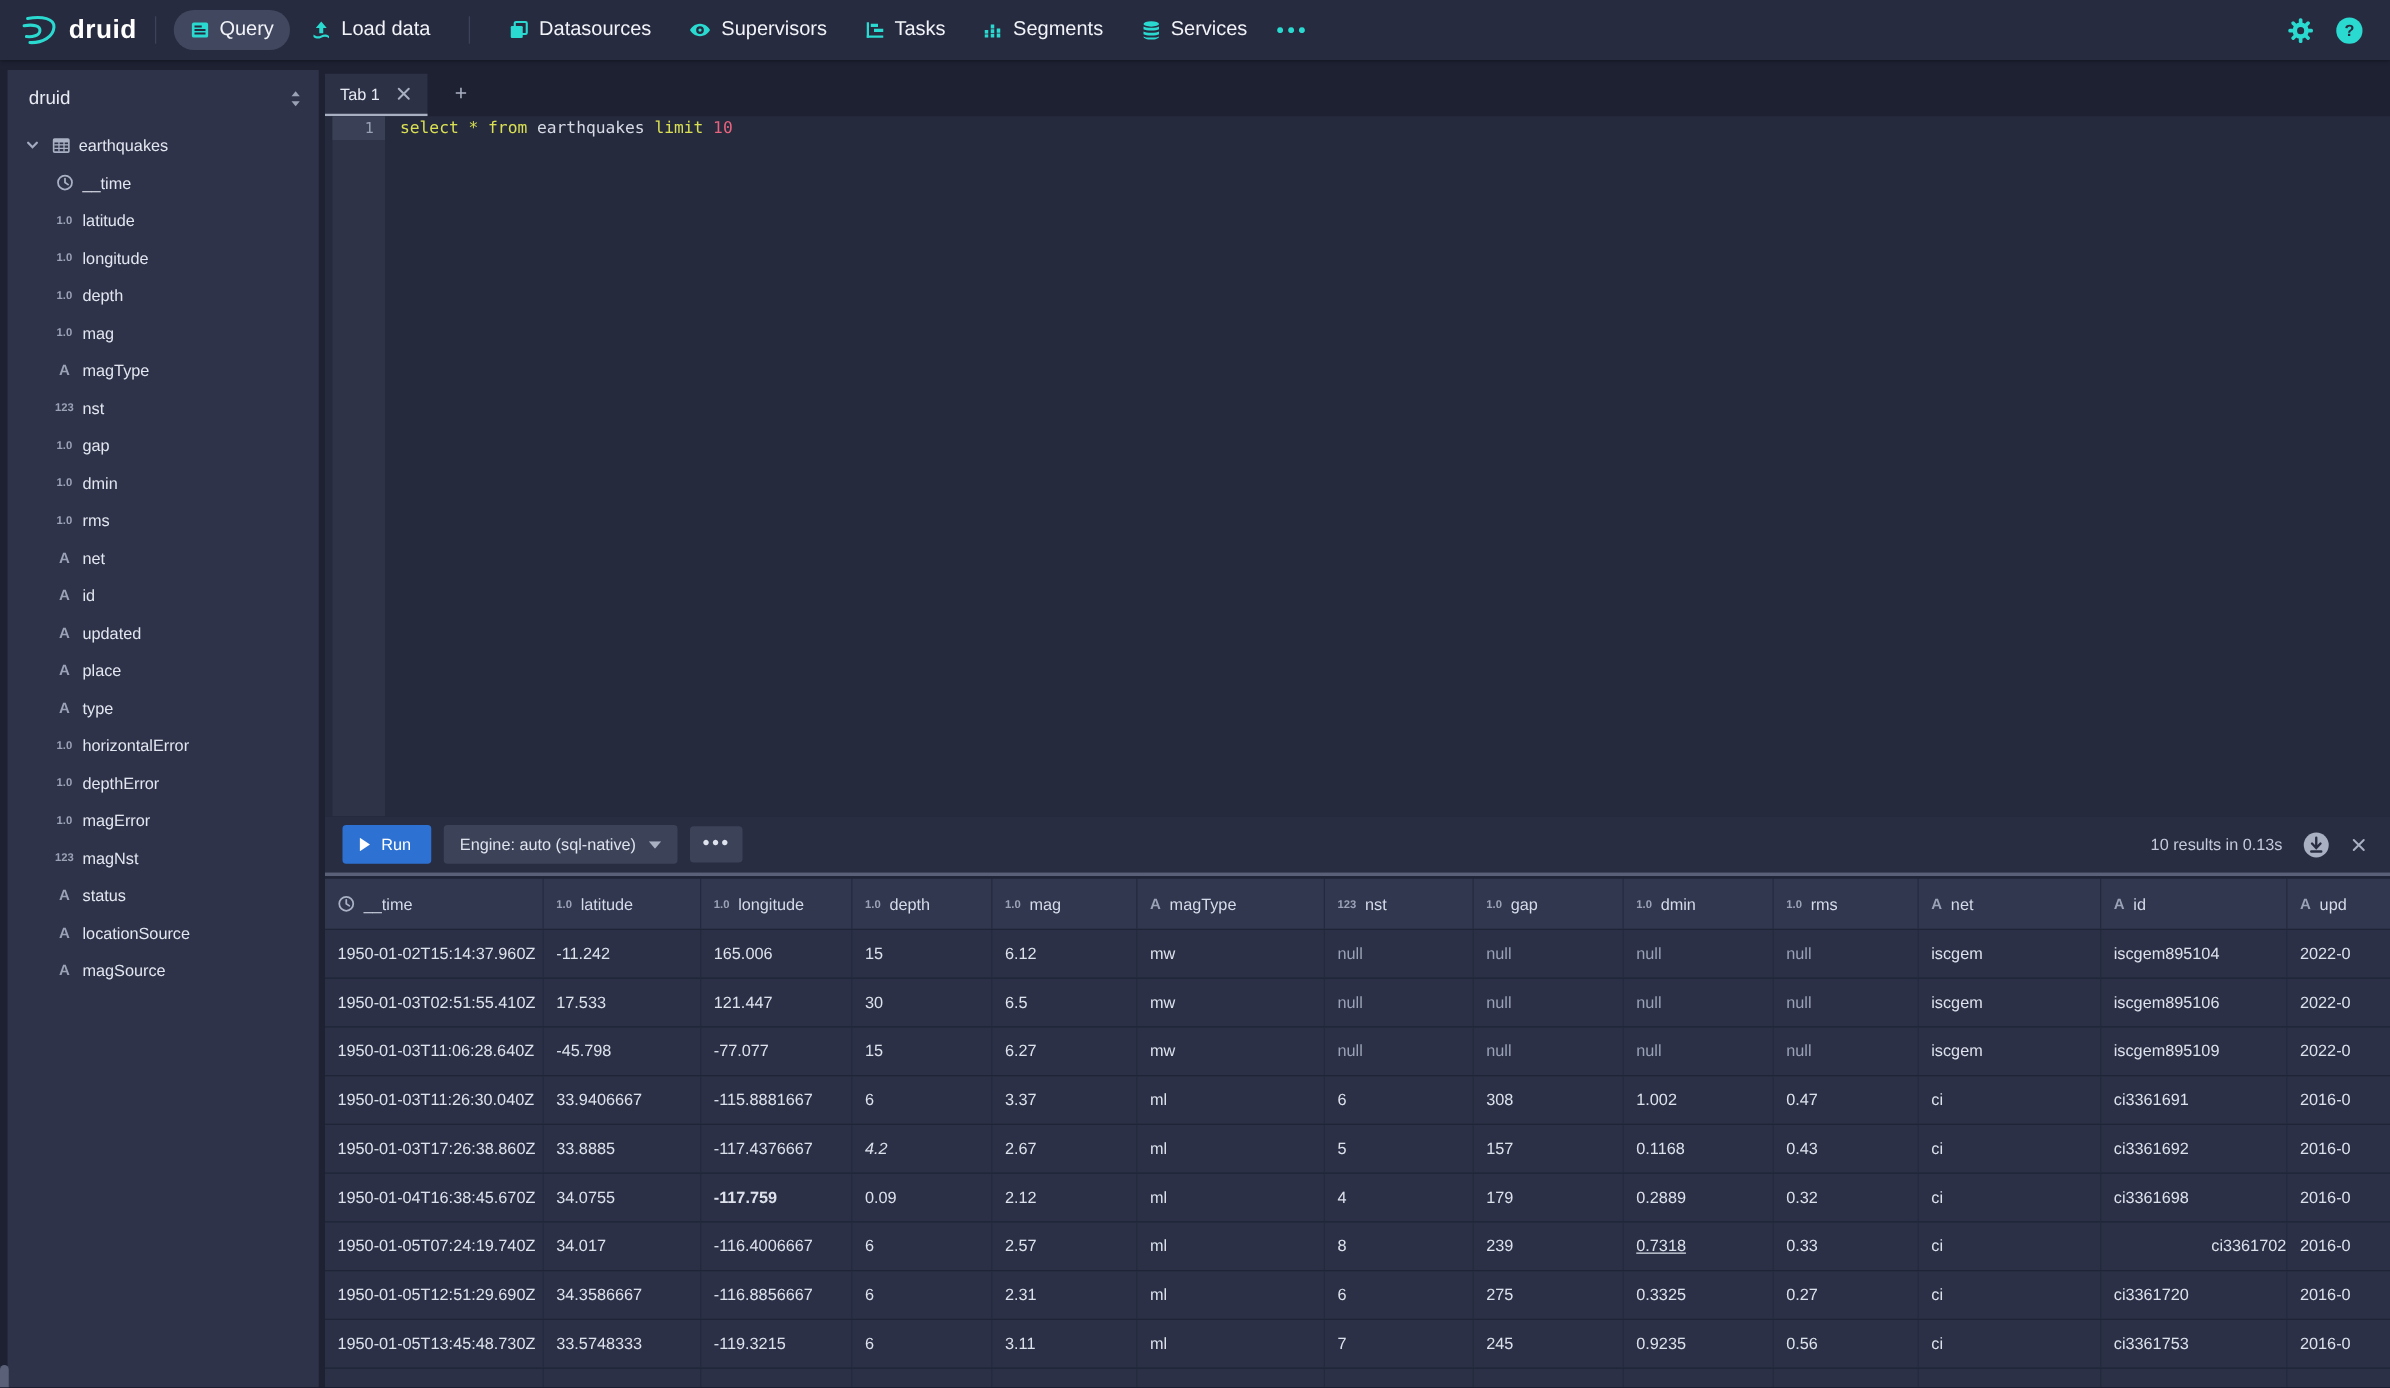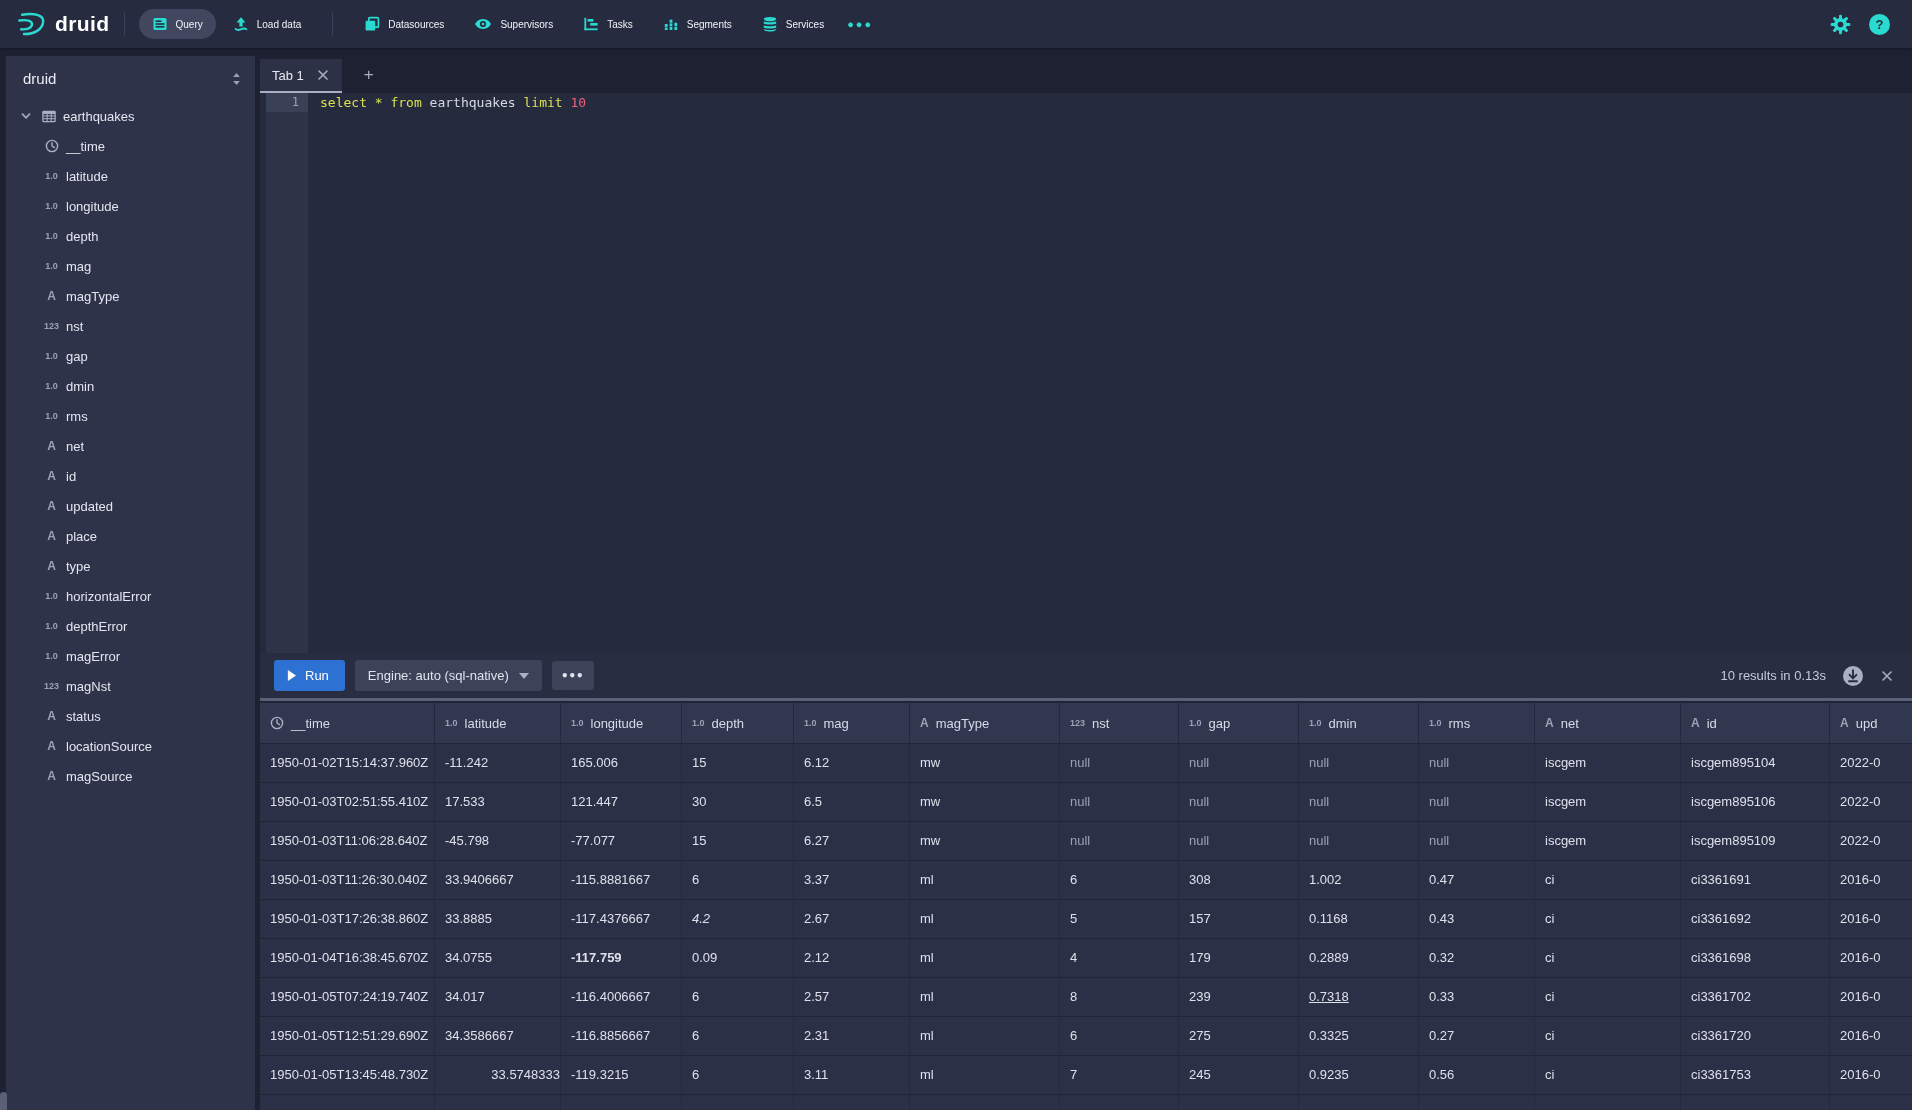--- a/index.html
+++ b/index.html
@@ -9,21 +9,21 @@
 
   
   .navbar { position:absolute; left:0; top:0; right:0; height:48px; background:#272b3f;
             display:flex; align-items:center; padding:0 16px; z-index:10;
             box-shadow:0 1px 3px rgba(0,0,0,.35); }
   .brand { display:flex; align-items:center; gap:9px; cursor:pointer; }
   .brand-text { color:#ffffff; font-size:21px; font-weight:600; letter-spacing:.4px; }
   .nav-divider { width:1px; height:22px; background:#3d425a; margin:0 14px; }
   .nav-items { display:flex; align-items:center; gap:4px; }
   .nav-item { display:flex; align-items:center; gap:8px; padding:7px 13px; border-radius:17px;
-              color:#f1f3f8; font-size:10px; cursor:pointer; white-space:nowrap; }
+              color:#f1f3f8; font-size:16px; cursor:pointer; white-space:nowrap; }
   .nav-item.active { background:#41475e; }
   .nav-icon { color:#2ad9cf; display:flex; align-items:center; }
   .nav-more { color:#2ad9cf; font-size:11px; letter-spacing:2px; padding:6px 10px; cursor:pointer; }
   .nav-right { margin-left:auto; display:flex; align-items:center; gap:18px; padding-right:6px; }
   .gear-btn { color:#2ad9cf; display:flex; cursor:pointer; }
   .help-btn { width:21px; height:21px; border-radius:50%; background:#2ad9cf; color:#272b3f;
               font-size:13px; font-weight:bold; display:flex; align-items:center; justify-content:center; cursor:pointer; }
 
   
   .sidebar { position:absolute; left:6px; top:56px; width:249px; bottom:0; background:#2f3349; overflow:hidden; }
@@ -540,41 +540,41 @@
           <div class="cell" style="width: 126px;">34.017</div>
           <div class="cell" style="width: 121px;">-116.4006667</div>
           <div class="cell" style="width: 112px;">6</div>
           <div class="cell" style="width: 116px;">2.57</div>
           <div class="cell" style="width: 150px;">ml</div>
           <div class="cell" style="width: 119px;">8</div>
           <div class="cell" style="width: 120px;">239</div>
           <div class="cell" style="width: 120px; text-decoration: underline;">0.7318</div>
           <div class="cell" style="width: 116px;">0.33</div>
           <div class="cell" style="width: 146px;">ci</div>
-          <div class="cell" style="width: 149px;">ci3361702</div>
+          <div class="cell" style="width: 149px; text-align: right;">ci3361702</div>
           <div class="cell" style="width: 90px;">2016-0</div>
         </div>
         <div class="rrow">
           <div class="cell" style="width: 175px;">1950-01-05T12:51:29.690Z</div>
           <div class="cell" style="width: 126px;">34.3586667</div>
           <div class="cell" style="width: 121px;">-116.8856667</div>
           <div class="cell" style="width: 112px;">6</div>
           <div class="cell" style="width: 116px;">2.31</div>
           <div class="cell" style="width: 150px;">ml</div>
           <div class="cell" style="width: 119px;">6</div>
           <div class="cell" style="width: 120px;">275</div>
           <div class="cell" style="width: 120px;">0.3325</div>
           <div class="cell" style="width: 116px;">0.27</div>
           <div class="cell" style="width: 146px;">ci</div>
           <div class="cell" style="width: 149px;">ci3361720</div>
           <div class="cell" style="width: 90px;">2016-0</div>
         </div>
         <div class="rrow">
           <div class="cell" style="width: 175px;">1950-01-05T13:45:48.730Z</div>
-          <div class="cell" style="width: 126px; text-align: right;">33.5748333</div>
+          <div class="cell" style="width: 126px;">33.5748333</div>
           <div class="cell" style="width: 121px;">-119.3215</div>
           <div class="cell" style="width: 112px;">6</div>
           <div class="cell" style="width: 116px;">3.11</div>
           <div class="cell" style="width: 150px;">ml</div>
           <div class="cell" style="width: 119px;">7</div>
           <div class="cell" style="width: 120px;">245</div>
           <div class="cell" style="width: 120px;">0.9235</div>
           <div class="cell" style="width: 116px;">0.56</div>
           <div class="cell" style="width: 146px;">ci</div>
           <div class="cell" style="width: 149px;">ci3361753</div>

